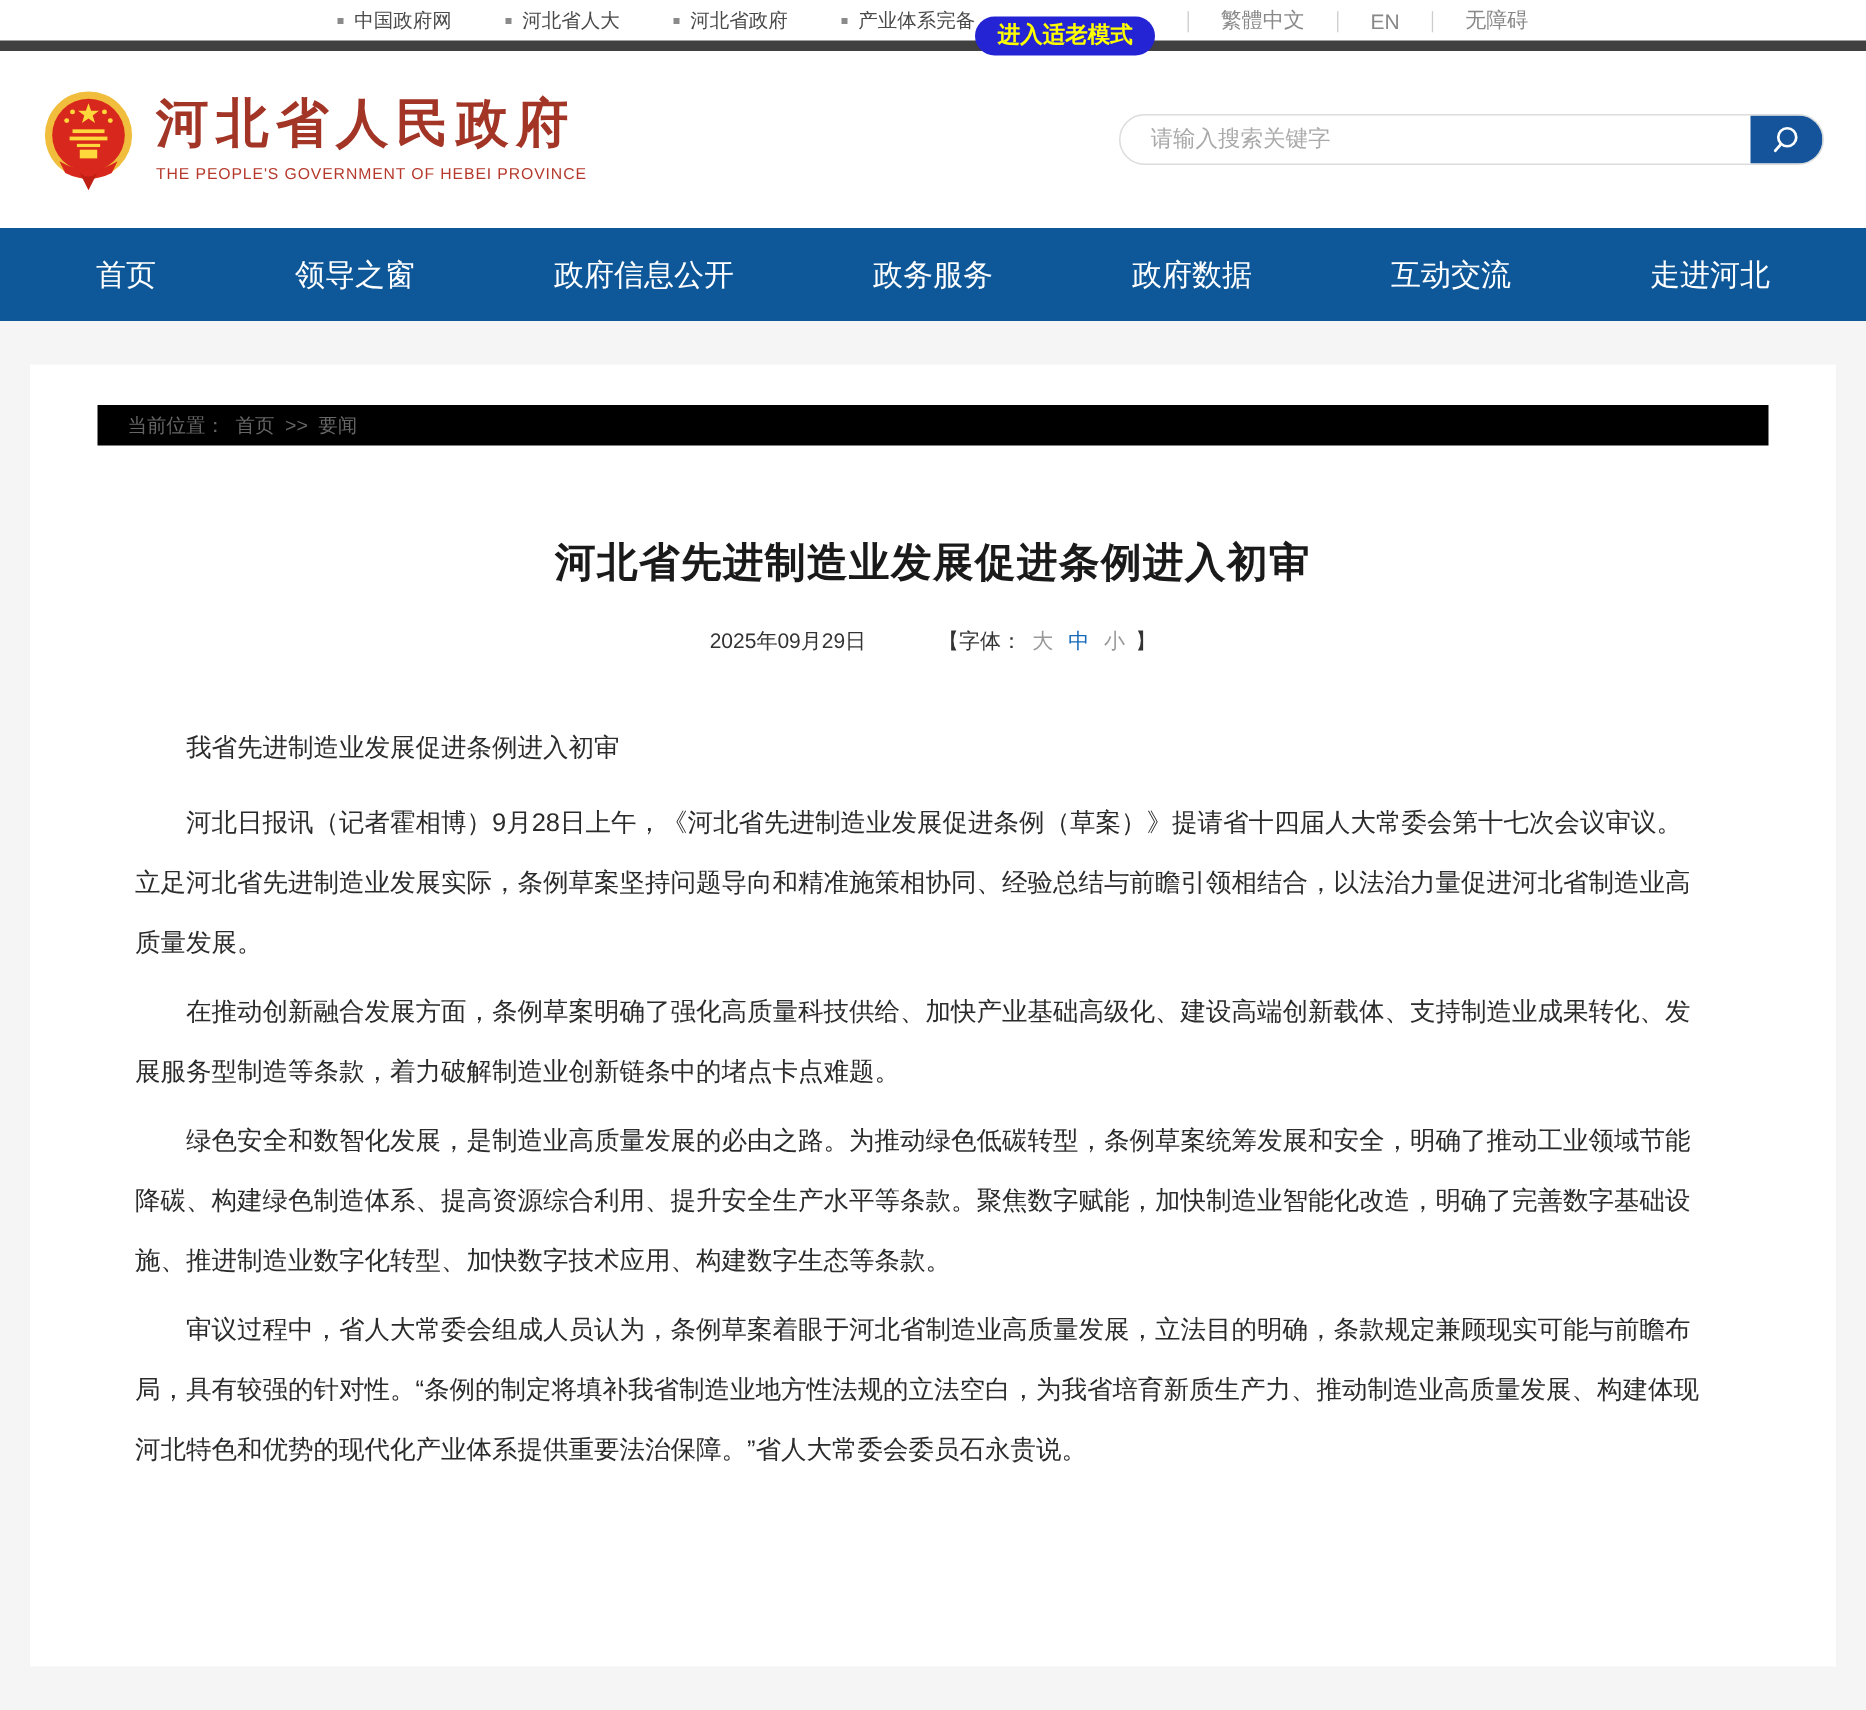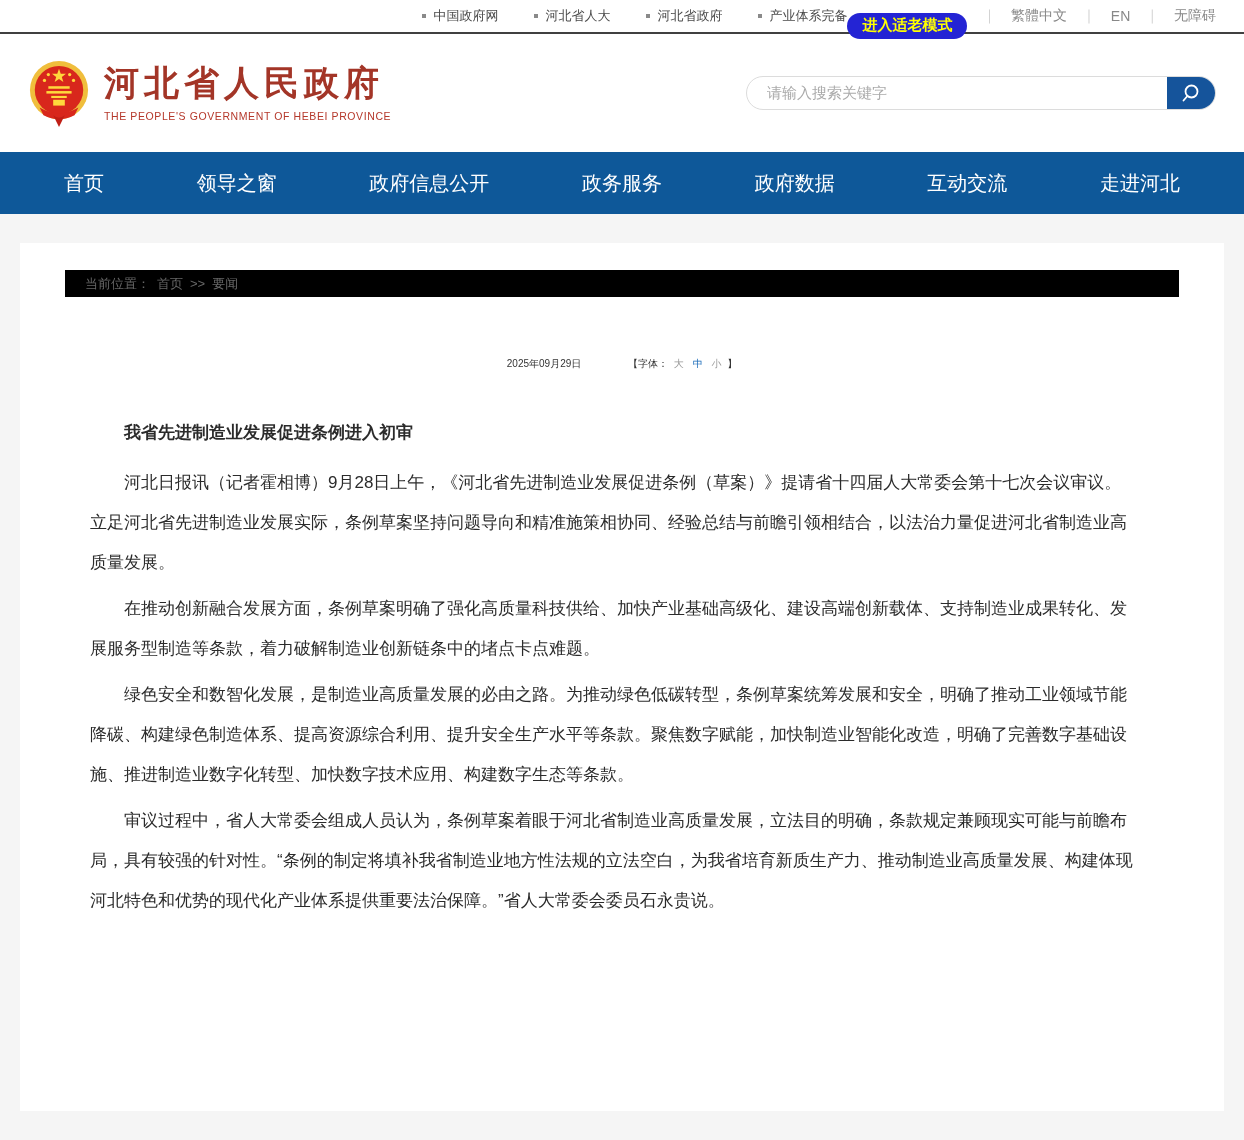--- a/index.html
+++ b/index.html
@@ -7,22 +7,22 @@
   body {
     width:1244px; height:1140px; overflow:hidden;
     background:#f5f5f5;
     font-family:"Liberation Sans","DejaVu Sans",sans-serif;
   }
   a { text-decoration:none; }
 
   
   .topbar {
     background:#ffffff; height:34px;
-    display:flex; align-items:center; justify-content:flex-end;
-    padding:0 28px; border-bottom:2px solid #404040;
+    display:flex; align-items:center; justify-content:center;
+    padding:0 28px; border-bottom:7px solid #404040;
   }
   .top-links { display:flex; align-items:center; gap:36px; }
   .top-link { display:flex; align-items:center; gap:7px; color:#4a4a4a; font-size:13px; cursor:pointer; }
   .bullet { width:4px; height:4px; background:#8a8a8a; display:inline-block; }
   .top-right { display:flex; align-items:center; gap:15px; }
   .elder-btn {
     background:#2424d4; color:#ffff00; font-weight:bold; font-size:15px;
     border:none; border-radius:13px; padding:3px 15px 4px; cursor:pointer;
     font-family:inherit;
     margin-top:20px;
@@ -67,29 +67,29 @@
   .card { background:#ffffff; min-height:868px; padding-top:27px; }
   .breadcrumb {
     margin:0 45px; background:#000000; height:27px;
     display:flex; align-items:center; gap:7px;
     padding:0 20px; font-size:13px; color:#666666;
   }
   .breadcrumb a { color:#666666; cursor:pointer; }
 
   .article-head { text-align:center; margin-top:60px; }
   .article-title { font-size:27px; font-weight:bold; color:#1a1a1a; margin:0; letter-spacing:1px; }
-  .article-meta { margin-top:26px; font-size:10px; color:#333333; }
+  .article-meta { margin-top:26px; font-size:14px; color:#333333; }
   .meta-date { margin-right:44px; }
   .fs-bracket { color:#333333; }
   .fs-large, .fs-small { color:#999999; margin:0 3px; cursor:pointer; }
   .fs-medium { color:#1568b8; margin:0 3px; cursor:pointer; }
 
   .article-body { padding:42px 86px 80px 70px; font-size:17px; color:#2b2b2b; }
   .article-body p { text-indent:2em; line-height:40px; margin:0 0 6px; }
-  .article-body p.lead { font-weight:bold; margin-bottom:10px; }
+  .article-body p.lead { font-weight:normal; margin-bottom:10px; }
 </style>
 </head>
 <body>
 
 <div class="topbar">
   <div class="top-links">
     <a class="top-link">
       <span class="bullet"></span>
       <span>中国政府网</span>
     </a>
@@ -164,20 +164,21 @@
   <div class="card">
 
     <div class="breadcrumb">
       <span>当前位置：</span>
       <a>首页</a>
       <span>&gt;&gt;</span>
       <a>要闻</a>
     </div>
 
     <div class="article-head">
+      <h1 class="article-title">河北省先进制造业发展促进条例进入初审</h1>
       <div class="article-meta">
         <span class="meta-date">2025年09月29日</span>
         <span class="fs-bracket">【字体：</span>
         <a class="fs-large">大</a>
         <a class="fs-medium">中</a>
         <a class="fs-small">小</a>
         <span class="fs-bracket">】</span>
       </div>
     </div>
 

